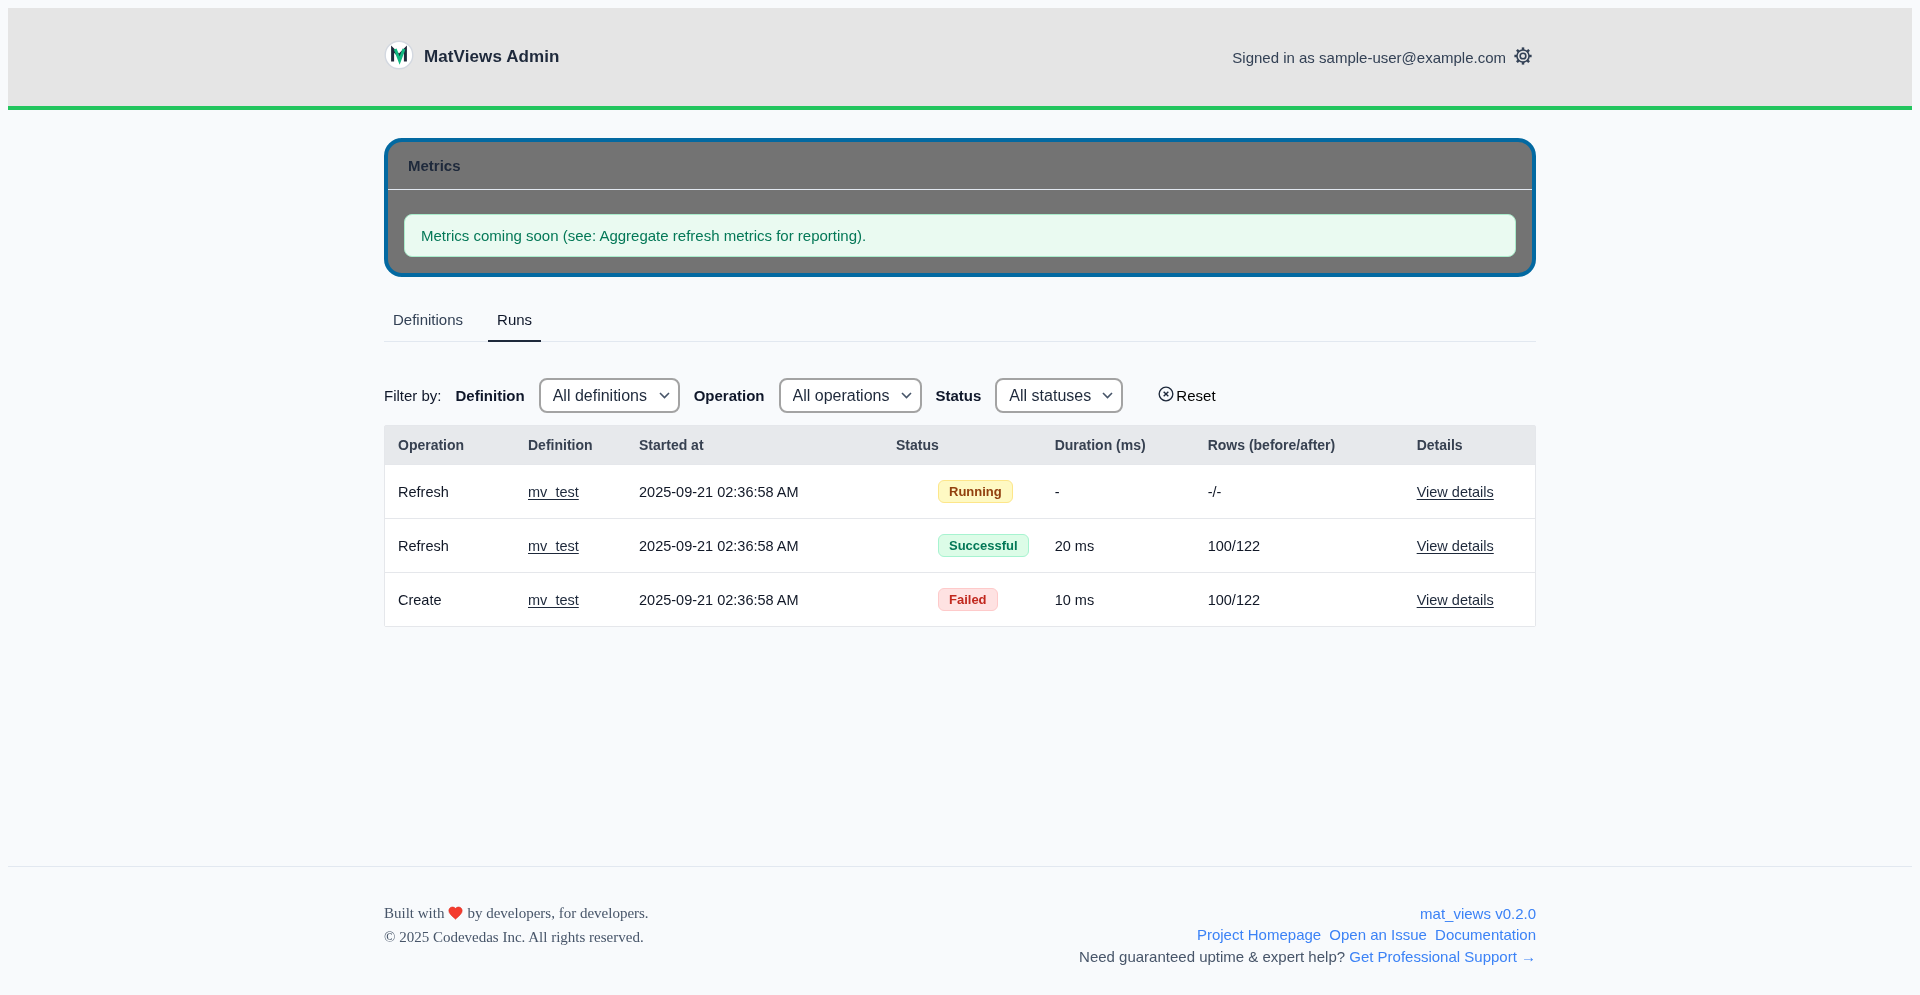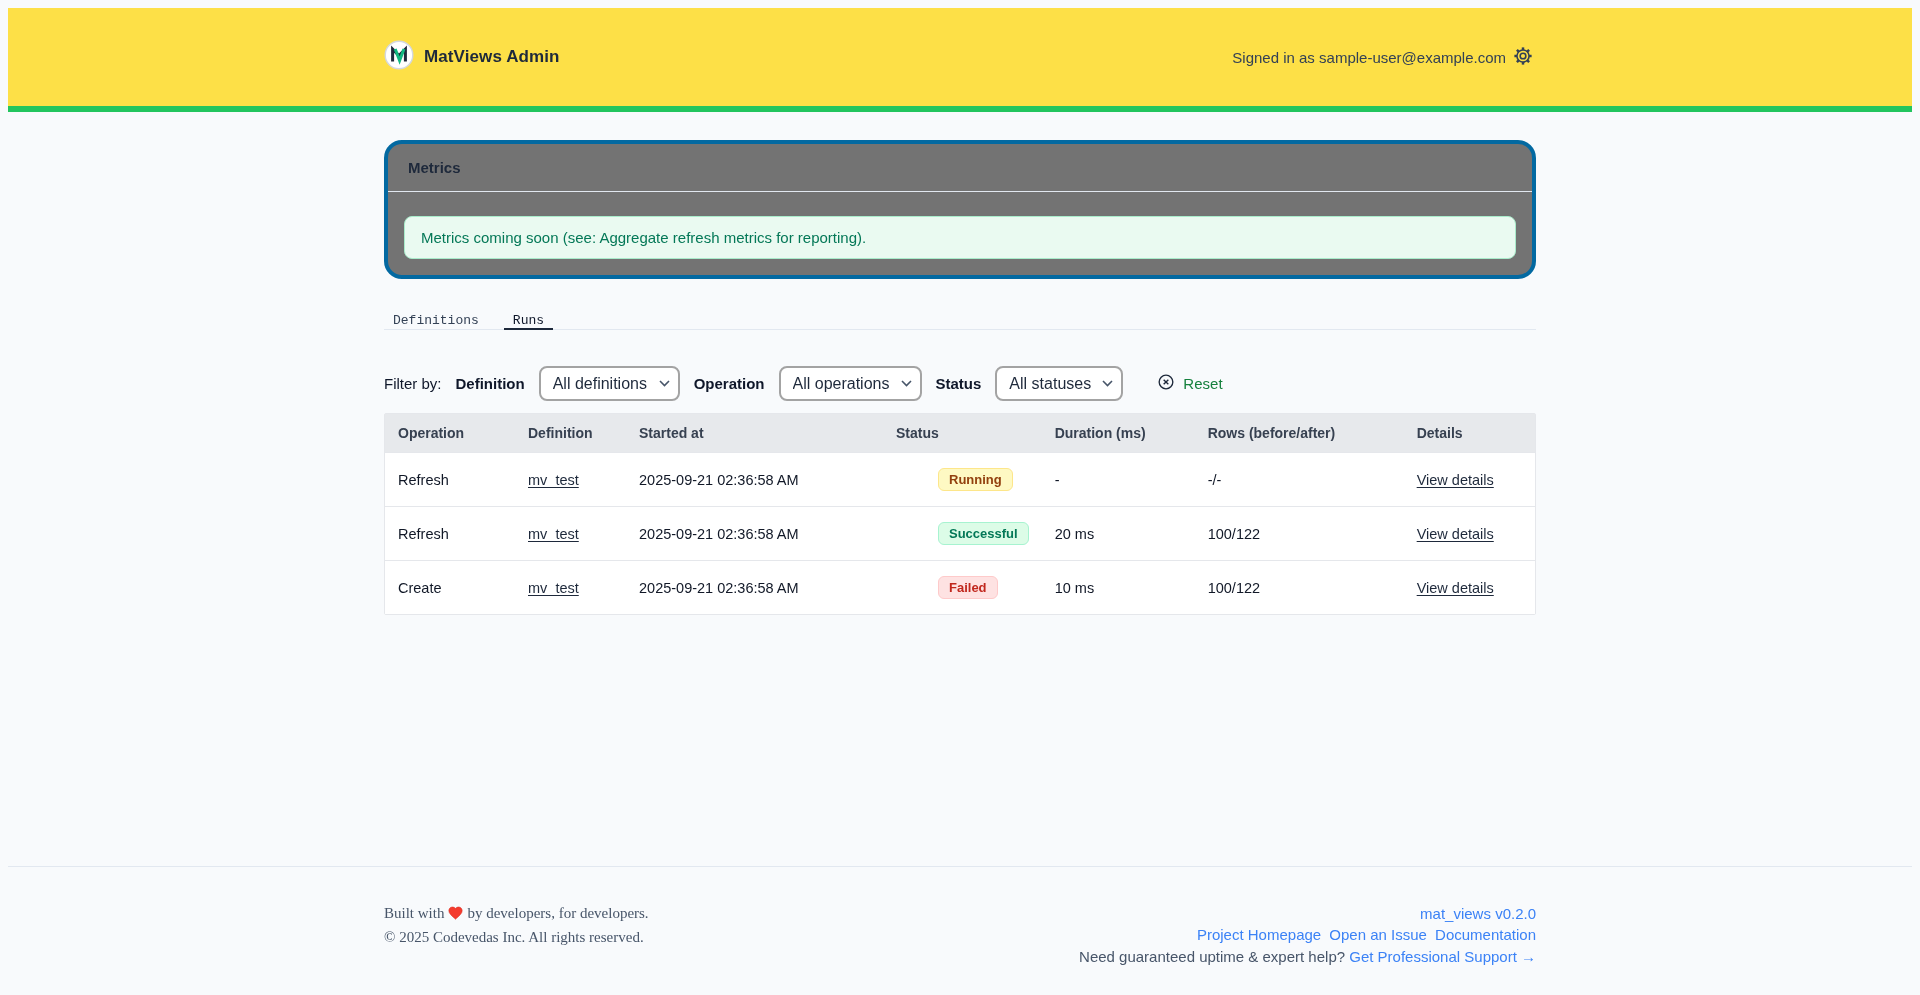--- a/index.html
+++ b/index.html
@@ -7,57 +7,57 @@
     margin:8px;
     background:#f8fafc;
     font-family:"Liberation Sans","DejaVu Sans",sans-serif;
     color:#1e293b;
     -webkit-font-smoothing:antialiased;
   }
   .app { min-height:calc(100vh - 16px); display:flex; flex-direction:column; }
   .container { width:1152px; margin:0 auto; }
 
   
-  .site-header { background:#fde047; border-bottom:6px solid #22c55e; }
+  .site-header { background:#e5e5e5; border-bottom:4px solid #22c55e; }
   .site-header .container { height:98px; display:flex; align-items:center; justify-content:space-between; }
   .brand { display:flex; align-items:center; gap:10px; cursor:pointer; }
   .brand-title { font-size:17px; font-weight:700; color:#1e293b; letter-spacing:.1px; }
   .header-right { display:flex; align-items:center; gap:4px; }
   .signed-in { font-size:15px; color:#334155; }
   .gear-btn { background:none; border:none; padding:2px; cursor:pointer; display:flex; align-items:center; }
 
   
   main { flex:1; }
   .page-title { font-size:30px; font-weight:800; color:#0f172a; margin:40px 0 0; letter-spacing:.2px; }
 
   .card { background:#737373; border:4px solid #0369a1; border-radius:18px; margin-top:28px; overflow:hidden; }
   .card-header { padding:15px 20px; border-bottom:1px solid #e2e8f0; font-size:15px; font-weight:700; color:#1e293b; }
   .card-body { padding:24px 16px 16px; }
   .notice { background:#eafaf1; border:1px solid #a9eccb; border-radius:8px; padding:12px 16px; font-size:15px; color:#047857; }
 
   
   .tabs { margin-top:34px; display:flex; gap:16px; border-bottom:1px solid #e2e8f0; }
-  .tab { padding:0 9px 0; font-size:13px; color:#334155; cursor:pointer; background:none; border:none;
-         border-bottom:2px solid transparent; margin-bottom:-1px; font-family:Liberation Mono, monospace; }
+  .tab { padding:0 9px 12px; font-size:15px; color:#334155; cursor:pointer; background:none; border:none;
+         border-bottom:2px solid transparent; margin-bottom:-1px; font-family:Liberation Sans, sans-serif; }
   .tab.active { color:#0f172a; font-weight:500; border-bottom-color:#1e293b; }
 
   
   .filters { margin-top:36px; display:flex; align-items:center; gap:14px; font-size:15px; }
   .filters .flabel { color:#0f172a; }
   .filters .fname { font-weight:700; color:#0f172a; }
   .select-wrap { position:relative; display:inline-flex; align-items:center; }
   .select-wrap select {
     appearance:none; -webkit-appearance:none;
     font-family:inherit; font-size:16px; color:#1e293b;
     background:#ffffff; border:2px solid #a3a3a3; border-radius:8px;
     padding:7px 30px 7px 12px; cursor:pointer; outline:none;
   }
   .select-wrap .chev { position:absolute; right:10px; pointer-events:none; display:flex; }
-  .reset-btn { display:inline-flex; align-items:center; gap:8px; background:none; border:none; cursor:pointer;
-               font-family:inherit; font-size:15px; color:#15803d; margin-left:14px; padding:4px 6px; }
+  .reset-btn { display:inline-flex; align-items:center; gap:1px; background:none; border:none; cursor:pointer;
+               font-family:inherit; font-size:15px; color:#000000; margin-left:14px; padding:4px 6px; }
 
   
   .table-wrap { margin-top:12px; border:1px solid #e5e7eb; border-radius:2px; background:#ffffff; }
   table.runs { width:100%; border-collapse:collapse; }
   table.runs th {
     background:#e7e9ec; text-align:left; font-size:14px; font-weight:700; color:#374151;
     padding:10px 13px; height:18px;
   }
   table.runs td { padding:0 13px; height:53px; font-size:14.5px; color:#111827; background:#ffffff;
                   border-top:1px solid #e5e7eb; }

